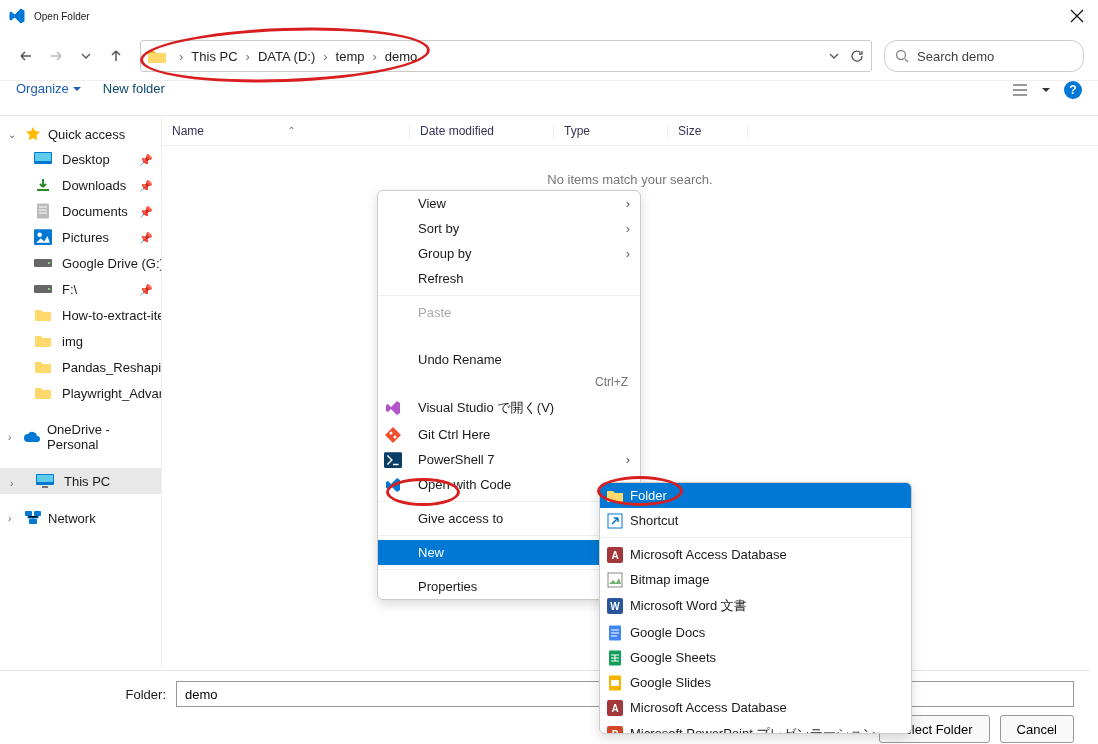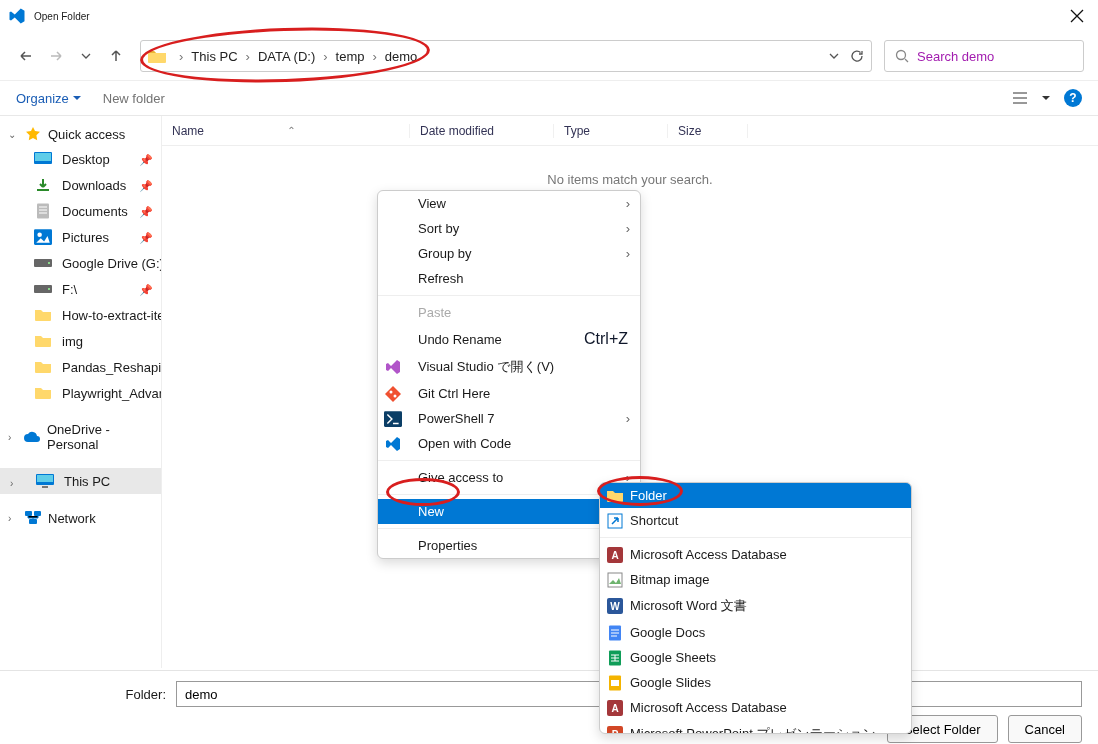--- a/index.html
+++ b/index.html
@@ -9,62 +9,62 @@
   .tb-title { flex: 1; font-size: 10px; }
   .close-icon { width: 14px; height: 14px; margin-right: 6px; cursor: pointer; }
   .navbar { height: 48px; display: flex; align-items: center; padding: 0 14px; gap: 6px; }
   .nav-arrow { width: 24px; height: 24px; display: flex; align-items: center; justify-content: center; color: #555; }
   .nav-arrow.disabled { color: #bbb; }
   .addressbar { flex: 1; height: 32px; border: 1px solid #ccc; border-radius: 3px; display: flex; align-items: center; padding: 0 6px; margin: 0 6px; position: relative; }
   .addr-folder-icon { width: 20px; height: 18px; margin-right: 6px; }
   .crumb { display: flex; align-items: center; color: #222; padding: 0 2px; }
   .crumb-sep { color: #777; padding: 0 6px; }
   .addr-right { margin-left: auto; display: flex; align-items: center; gap: 10px; color: #555; }
-  .searchbox { width: 200px; height: 32px; border: 1px solid #ccc; border-radius: 3px; display: flex; align-items: center; padding: 0 10px; color: #a21caf; }
+  .searchbox { width: 200px; height: 32px; border: 1px solid #ccc; border-radius: 13px; display: flex; align-items: center; padding: 0 10px; color: #404040; }
   .searchbox svg { margin-right: 8px; }
-  .toolbar { height: 36px; border-top: 1px solid #eee; border-bottom: 1px solid #e8e8e8; display: flex; align-items: center; padding: 0 16px; gap: 22px; }
+  .toolbar { height: 36px; border-top: 1px solid #eee; border-bottom: 1px solid #e8e8e8; display: flex; align-items: flex-start; padding: 0 16px; gap: 22px; }
   .org-btn { color: #1a5db5; display: flex; align-items: center; gap: 4px; }
-  .nf-btn { color: #737373; }
+  .nf-btn { color: #0c4a6e; }
   .tool-right { margin-left: auto; display: flex; align-items: center; gap: 14px; color: #333; }
   .help-icon { width: 18px; height: 18px; border-radius: 50%; background: #0078d4; color: #fff; display: flex; align-items: center; justify-content: center; font-size: 12px; font-weight: bold; }
   .main { display: flex; height: 552px; }
   .sidebar { width: 162px; border-right: 1px solid #eee; padding-top: 6px; overflow: hidden; }
   .sb-group { margin-bottom: 12px; }
   .sb-head { display: flex; align-items: center; padding: 4px 8px; gap: 6px; font-size: 13px; }
   .sb-item { display: flex; align-items: flex-end; padding: 5px 8px 5px 34px; gap: 10px; font-size: 13px; white-space: nowrap; overflow: hidden; }
   .pin { margin-left: auto; color: #888; font-size: 11px; }
   .sb-item.selected { background: #e8e8e8; }
   .chev { width: 10px; display: inline-block; color: #666; font-size: 10px; }
   .icon16 { width: 18px; height: 16px; flex-shrink: 0; }
   .content { flex: 1; position: relative; }
   .columns { height: 30px; border-bottom: 1px solid #eee; display: flex; align-items: center; font-size: 12px; color: #335; }
   .col { padding: 0 10px; border-right: 1px solid #f0f0f0; }
   .col.name { width: 248px; display:flex; align-items:center; justify-content: space-between;}
   .col.date { width: 144px; }
   .col.type { width: 114px; }
   .col.size { width: 80px; }
   .empty { text-align: center; color: #777; margin-top: 26px; font-size: 13px; }
-  .bottom { position: absolute; bottom: 0; left: 0; right: 0; height: 74px; border-top: 1px solid #e4e4e4; padding: 10px 16px; display: flex; flex-direction: column; gap: 8px; background:#fff;}
+  .bottom { position: absolute; bottom: 0; left: 0; right: 8px; height: 74px; border-top: 1px solid #e4e4e4; padding: 10px 16px; display: flex; flex-direction: column; gap: 8px; background:#fff;}
   .folder-row { display: flex; align-items: center; gap: 10px; }
   .folder-label { width: 150px; text-align: right; }
   .folder-input { flex: 1; height: 26px; border: 1px solid #999; padding: 0 8px; font-size: 13px; }
   .btn-row { display: flex; justify-content: flex-end; gap: 10px; }
   .btn { height: 28px; padding: 0 16px; border: 1px solid #999; background: #f9f9f9; border-radius: 3px; font-size: 13px; }
   .context-menu { position: absolute; background: #fff; border: 1px solid #ccc; border-radius: 6px; box-shadow: 0 4px 12px rgba(0,0,0,.15); font-size: 13px; overflow: hidden; }
   .cm1 { left: 377px; top: 190px; width: 264px; }
   .cm2 { left: 599px; top: 482px; width: 313px; max-height: 252px; overflow: hidden;}
   .cm-item { display: flex; align-items: center; padding: 5px 12px; gap: 10px; position: relative; }
   .cm-item .label-area { flex: 1; padding-left: 18px; }
   .cm1 .cm-item .label-area { padding-left: 0px; }
   .cm-item.sub::after { content: '›'; color: #666; position: absolute; right: 10px; }
   .cm-item.disabled { color: #aaa; }
   .cm-item.selected { background: #0078d4; color: #fff; }
   .cm-item.selected::after { color: #fff; }
   .cm-sep { height: 1px; background: #eee; margin: 4px 0; }
-  .cm-shortcut { margin-left: auto; color: #0f172a; font-size: 16px; }
+  .cm-shortcut { margin-left: auto; color: #737373; font-size: 12px; margin-top: 45px; }
   .cm-icon { width: 18px; height: 16px; position: absolute; left: 6px; }
   .annot { position: absolute; border: 3px solid #d81e1e; border-radius: 50%; pointer-events: none; }
   .annot1 { left: 140px; top: 28px; width: 290px; height: 54px; transform: rotate(-2deg); }
   .annot2 { left: 386px; top: 478px; width: 74px; height: 28px; }
   .annot3 { left: 597px; top: 476px; width: 86px; height: 30px; }
   .sort-caret { color:#777; font-size:10px; margin:0 auto;}
 </style>
 </head>
 <body>
 

